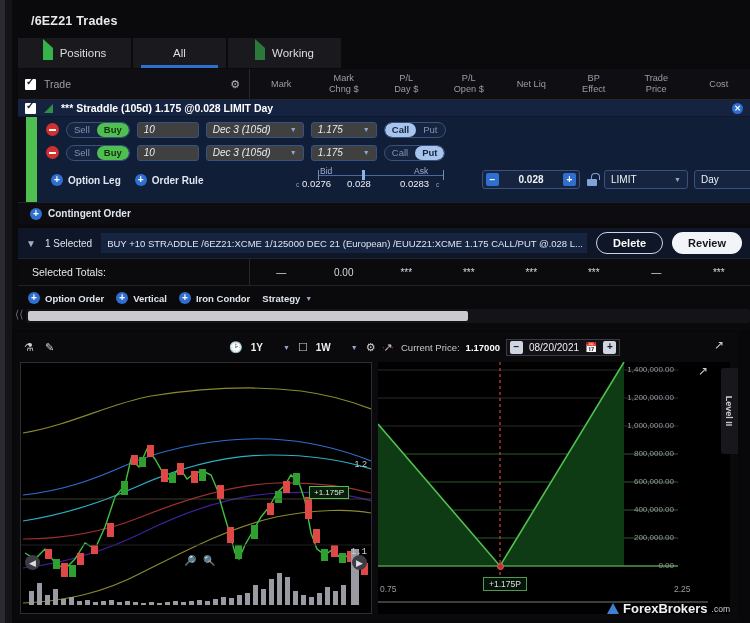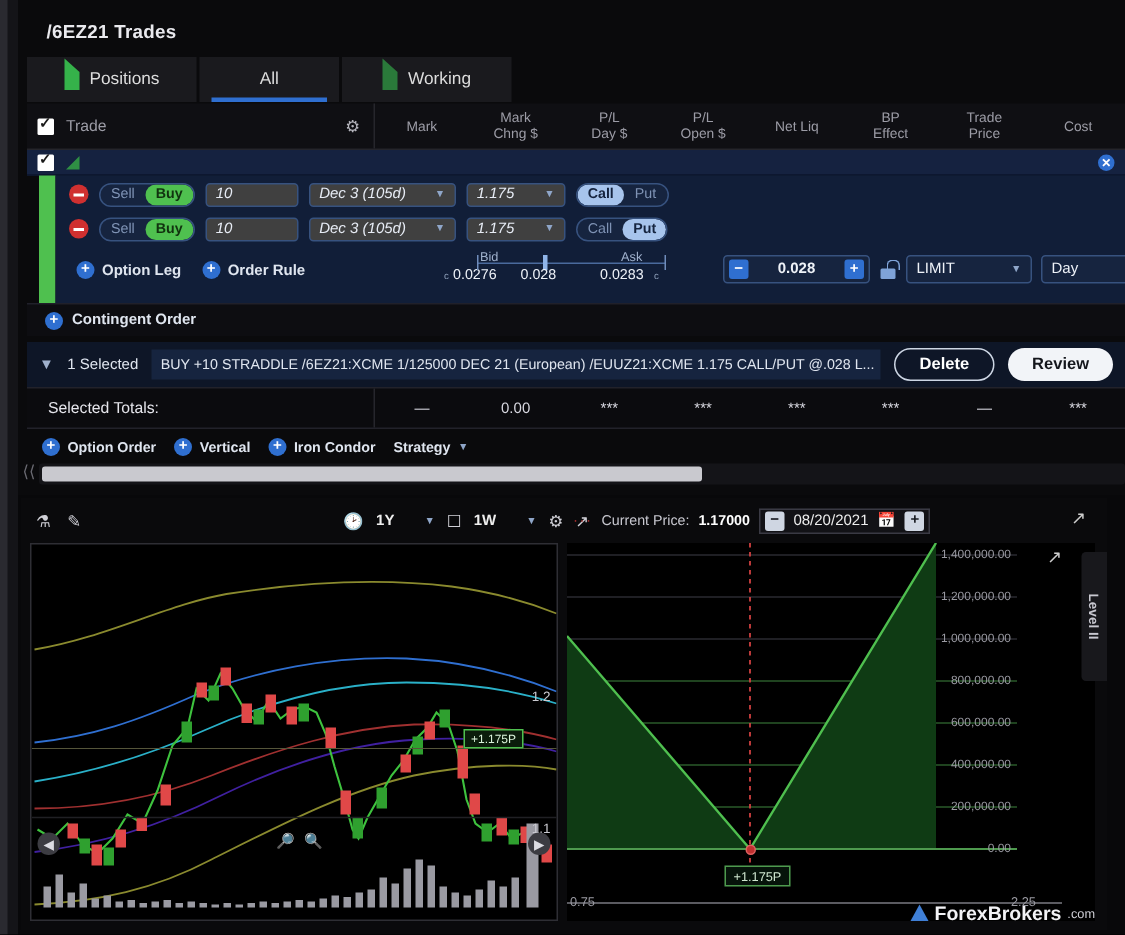--- a/index.html
+++ b/index.html
@@ -157,21 +157,21 @@
   .dbtn { width: 13px; height: 13px; background: #cfd6e2; color: #14161c; font-size: 10px; font-weight: bold;
           display: flex; align-items: center; justify-content: center; border-radius: 2px; line-height: 1; }
   .dbtn.plus { background: #cfd6e2; }
   .dval { font-size: 10px; color: #eee; }
   .cal { font-size: 10px; color: #ccc; }
 
   .expand { position: absolute; font-size: 12px; color: #ccc; }
 
   
   .ry-lbl { position: absolute; right: 4px; font-size: 8px; color: #9a9aa2; }
-  .rx-lbl { position: absolute; bottom: 8px; font-size: 8.5px; color: #9a9aa2; text-align: right; }
+  .rx-lbl { position: absolute; bottom: 20px; font-size: 8.5px; color: #9a9aa2; text-align: right; }
   .redmark { position: absolute; width: 7px; height: 7px; border-radius: 50%; background: #c03030; border: 1px solid #e06060; }
   .pl-tag { position: absolute; border: 1px solid #4e9a4e; background: #06130a; color: #cfe6cf;
             font-size: 8.5px; padding: 1px 5px; }
 
   .level2 { position: absolute; right: 0; top: 36px; width: 17px; height: 86px; background: #18181c;
             border-radius: 3px 0 0 3px; display: flex; align-items: center; justify-content: center; }
   .level2 span { transform: rotate(90deg); white-space: nowrap; font-size: 9px; color: #c8c8d0; font-weight: bold; }
 
   
   .lc-lbl { position: absolute; right: 4px; font-size: 9px; color: #c9c9d0; }
@@ -223,20 +223,21 @@
       <div class="col">P/L<br>Open $</div>
       <div class="col">Net Liq</div>
       <div class="col">BP<br>Effect</div>
       <div class="col">Trade<br>Price</div>
       <div class="col">Cost</div>
     </div>
 
     <div class="str-row">
       <span class="chk"></span>
       <span class="str-tri"></span>
+      <span class="str-text">*** Straddle (105d) 1.175 @0.028 LIMIT Day</span>
       <span class="close-x">✕</span>
     </div>
 
     <div class="green-bar"></div>
 
     <div class="legs">
       <div class="leg">
         <span class="minus"></span>
         <span class="seg">
           <span>Sell</span>
@@ -497,21 +498,21 @@
           <rect x="280" y="232" width="5" height="10"></rect>
             <rect x="288" y="234" width="5" height="8"></rect>
           <rect x="296" y="230" width="5" height="12"></rect>
             <rect x="304" y="224" width="5" height="18"></rect>
           <rect x="312" y="228" width="5" height="14"></rect>
             <rect x="320" y="222" width="5" height="20"></rect>
           <rect x="330" y="186" width="8" height="56"></rect>
         </g>
       </svg>
       <span class="lc-lbl" style="top:96px;">1.2</span>
-      <span class="lc-lbl" style="top:184px;">1.1</span>
+      <span class="lc-lbl" style="top:184px;font-family:Liberation Mono, monospace;">1.1</span>
       <span class="lc-tag" style="left:288px; top:123px;">+1.175P</span>
       <span class="navarrow" style="left:4px; top:192px;">◀</span>
       <span class="navarrow" style="left:331px; top:192px;">▶</span>
       <span class="mag" style="left:163px; top:192px;">🔎</span>
       <span class="mag" style="left:182px; top:192px;">🔍</span>
     </div>
 
     <div class="rchart">
       <svg width="352" height="252" viewBox="0 0 352 252">
 

